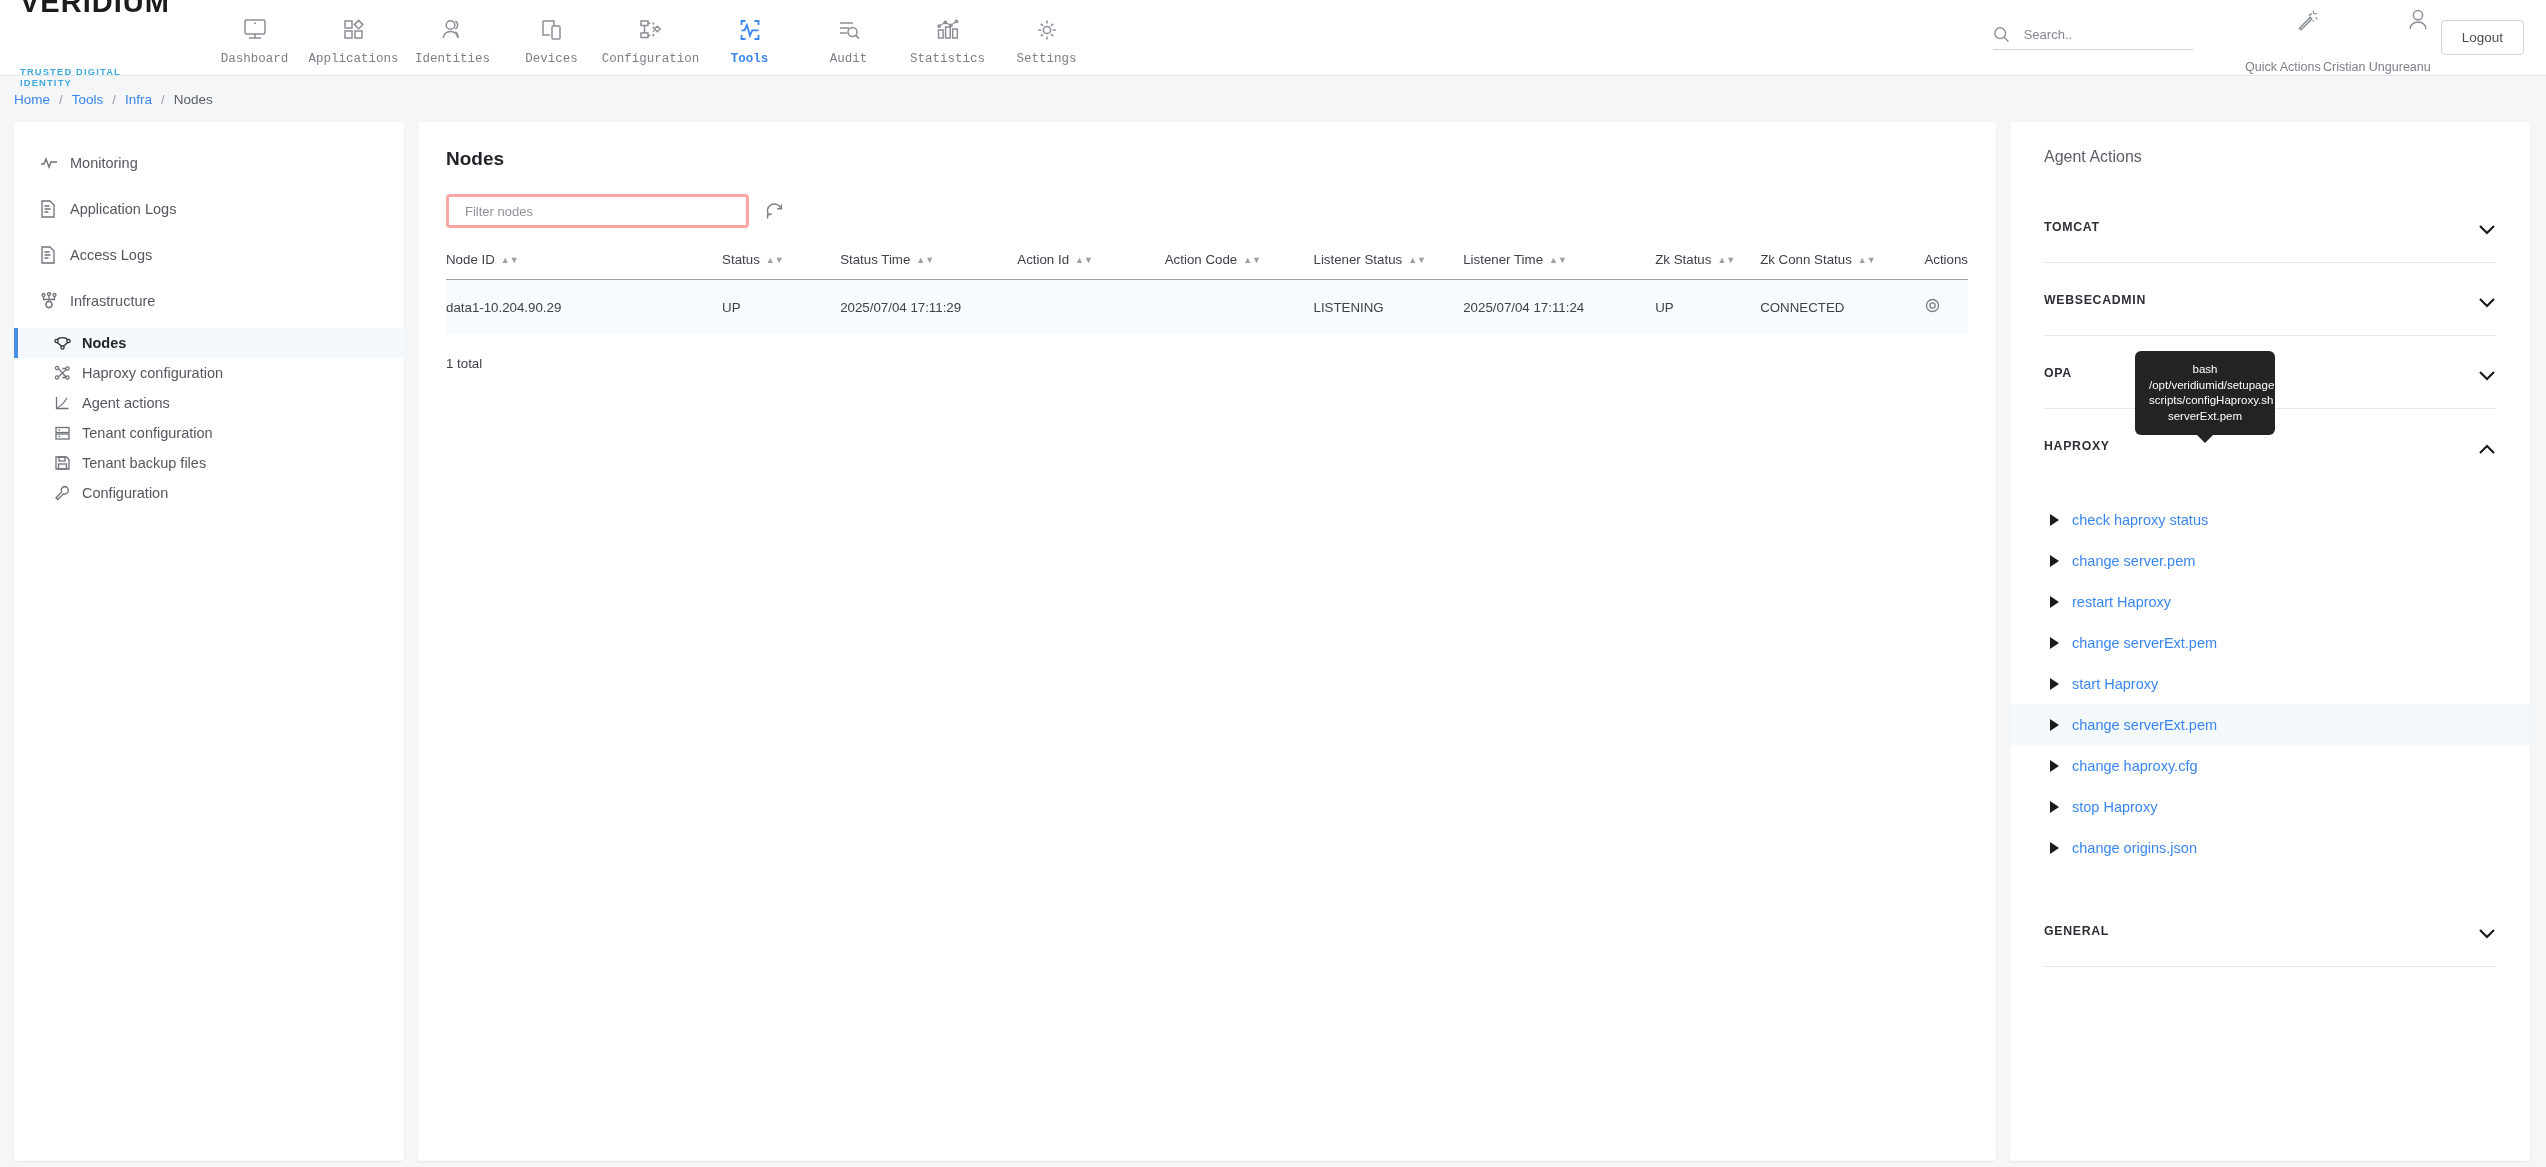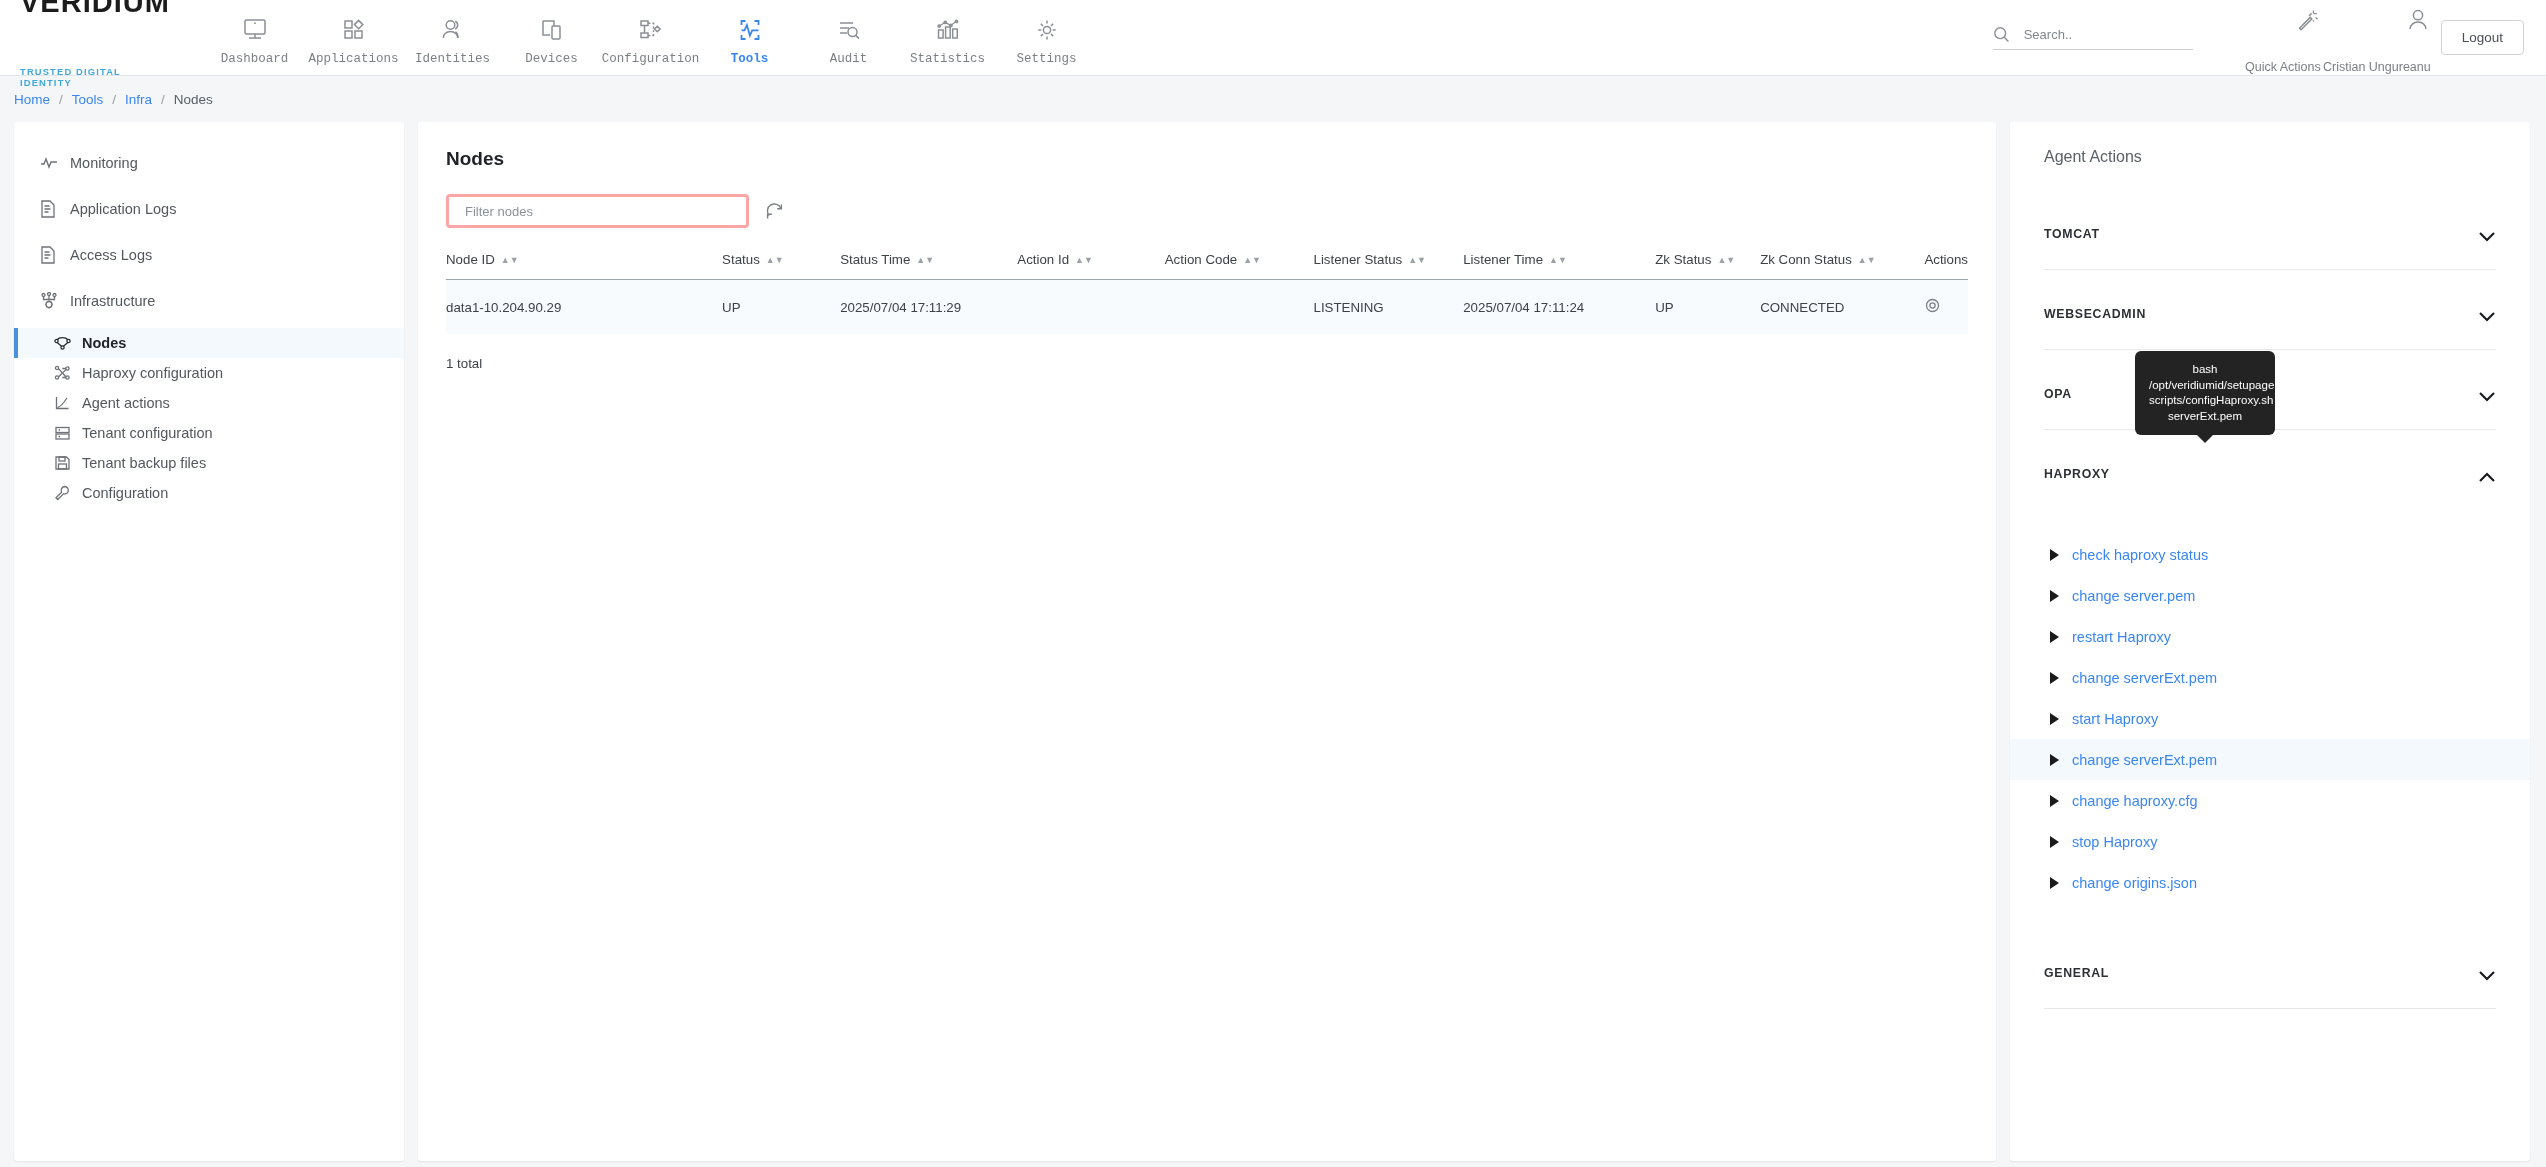--- a/index.html
+++ b/index.html
@@ -154,21 +154,21 @@
     width: 520px; flex: none; background: #fff; border-radius: 3px;
     box-shadow: 0 1px 2px rgba(0,0,0,.07); height: 1039px;
     padding: 26px 0 0 0; position: relative;
   }
   .rp-title { font-size: 16px; color: #5b6168; padding: 0 34px; }
   .acc-header {
     display: flex; align-items: center; justify-content: space-between;
     padding: 0 34px; height: 72px; cursor: pointer;
     border-bottom: 1px solid #e6e8ea; margin: 0 0px;
   }
-  .acc-header-inner { margin: 8px 34px; }
+  .acc-header-inner { margin: 1px 34px; }
   .acc-title {
     font-size: 12.3px; font-weight: 700; letter-spacing: .7px; color: #2c3035;
   }
   .chev { width: 18px; height: 11px; }
   .acc-body { padding: 16px 0 6px 0; }
   .action-row {
     display: flex; align-items: center; height: 41px;
     padding-left: 40px; cursor: pointer; position: relative;
   }
   .action-row.highlight { background: #f4f9fd; }

